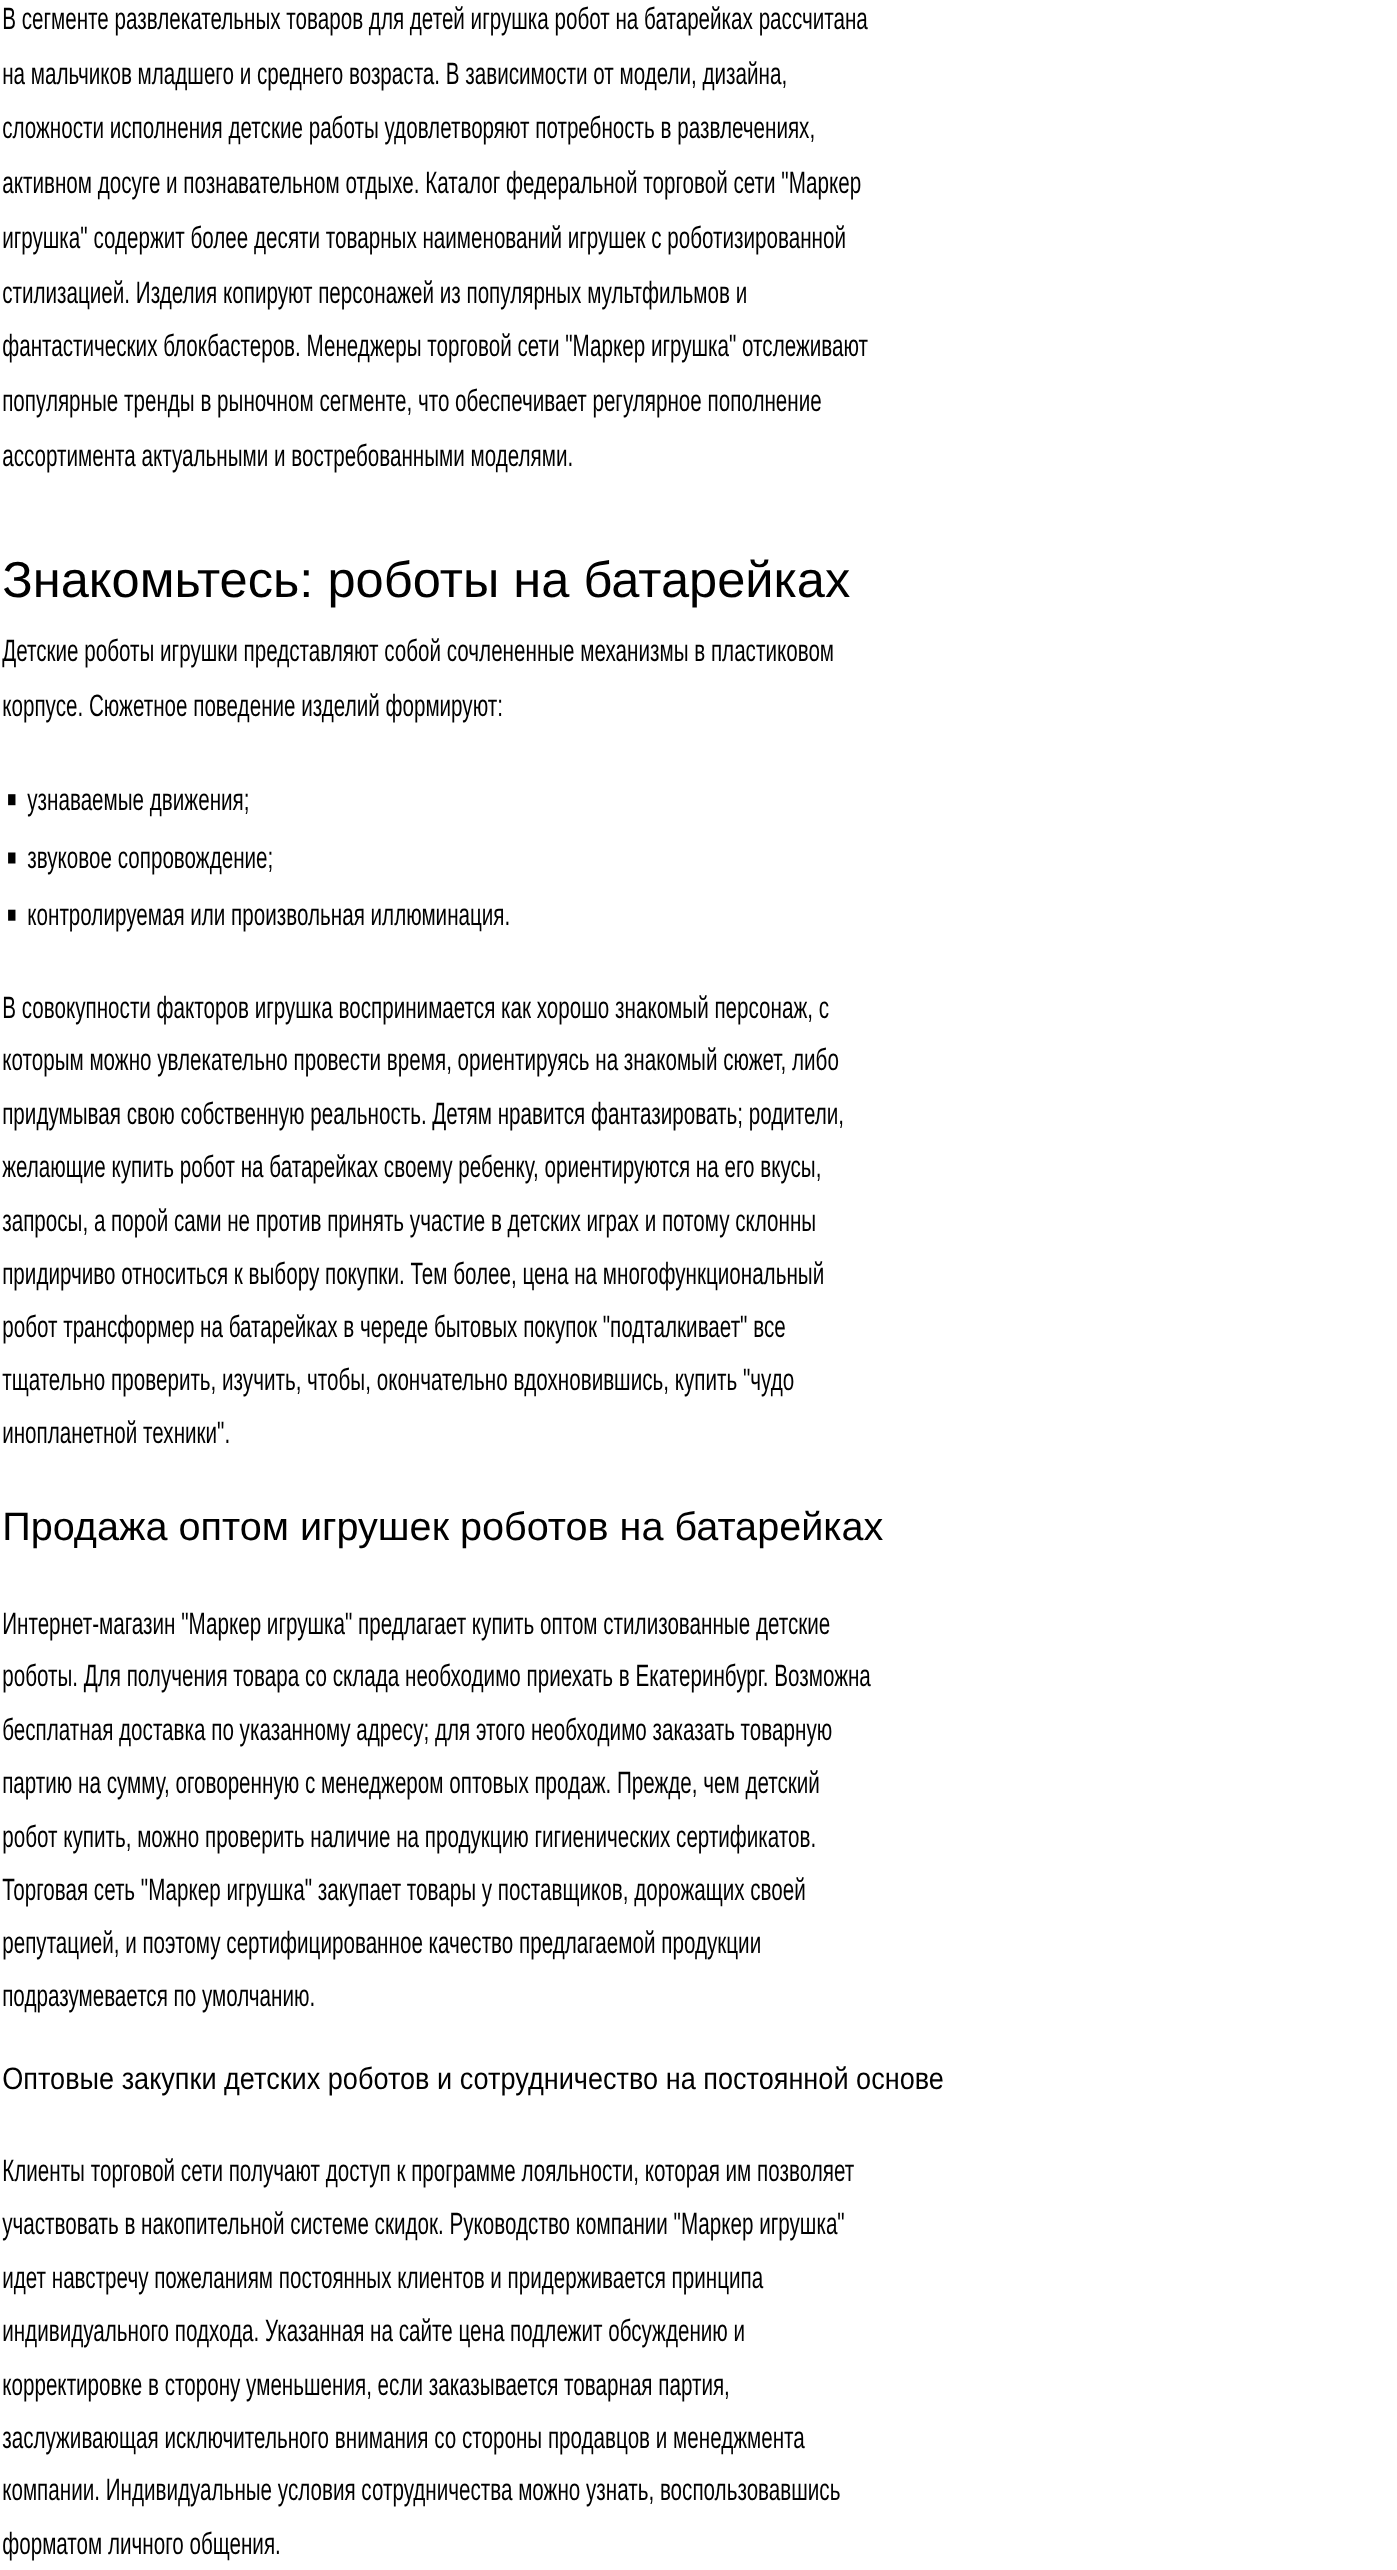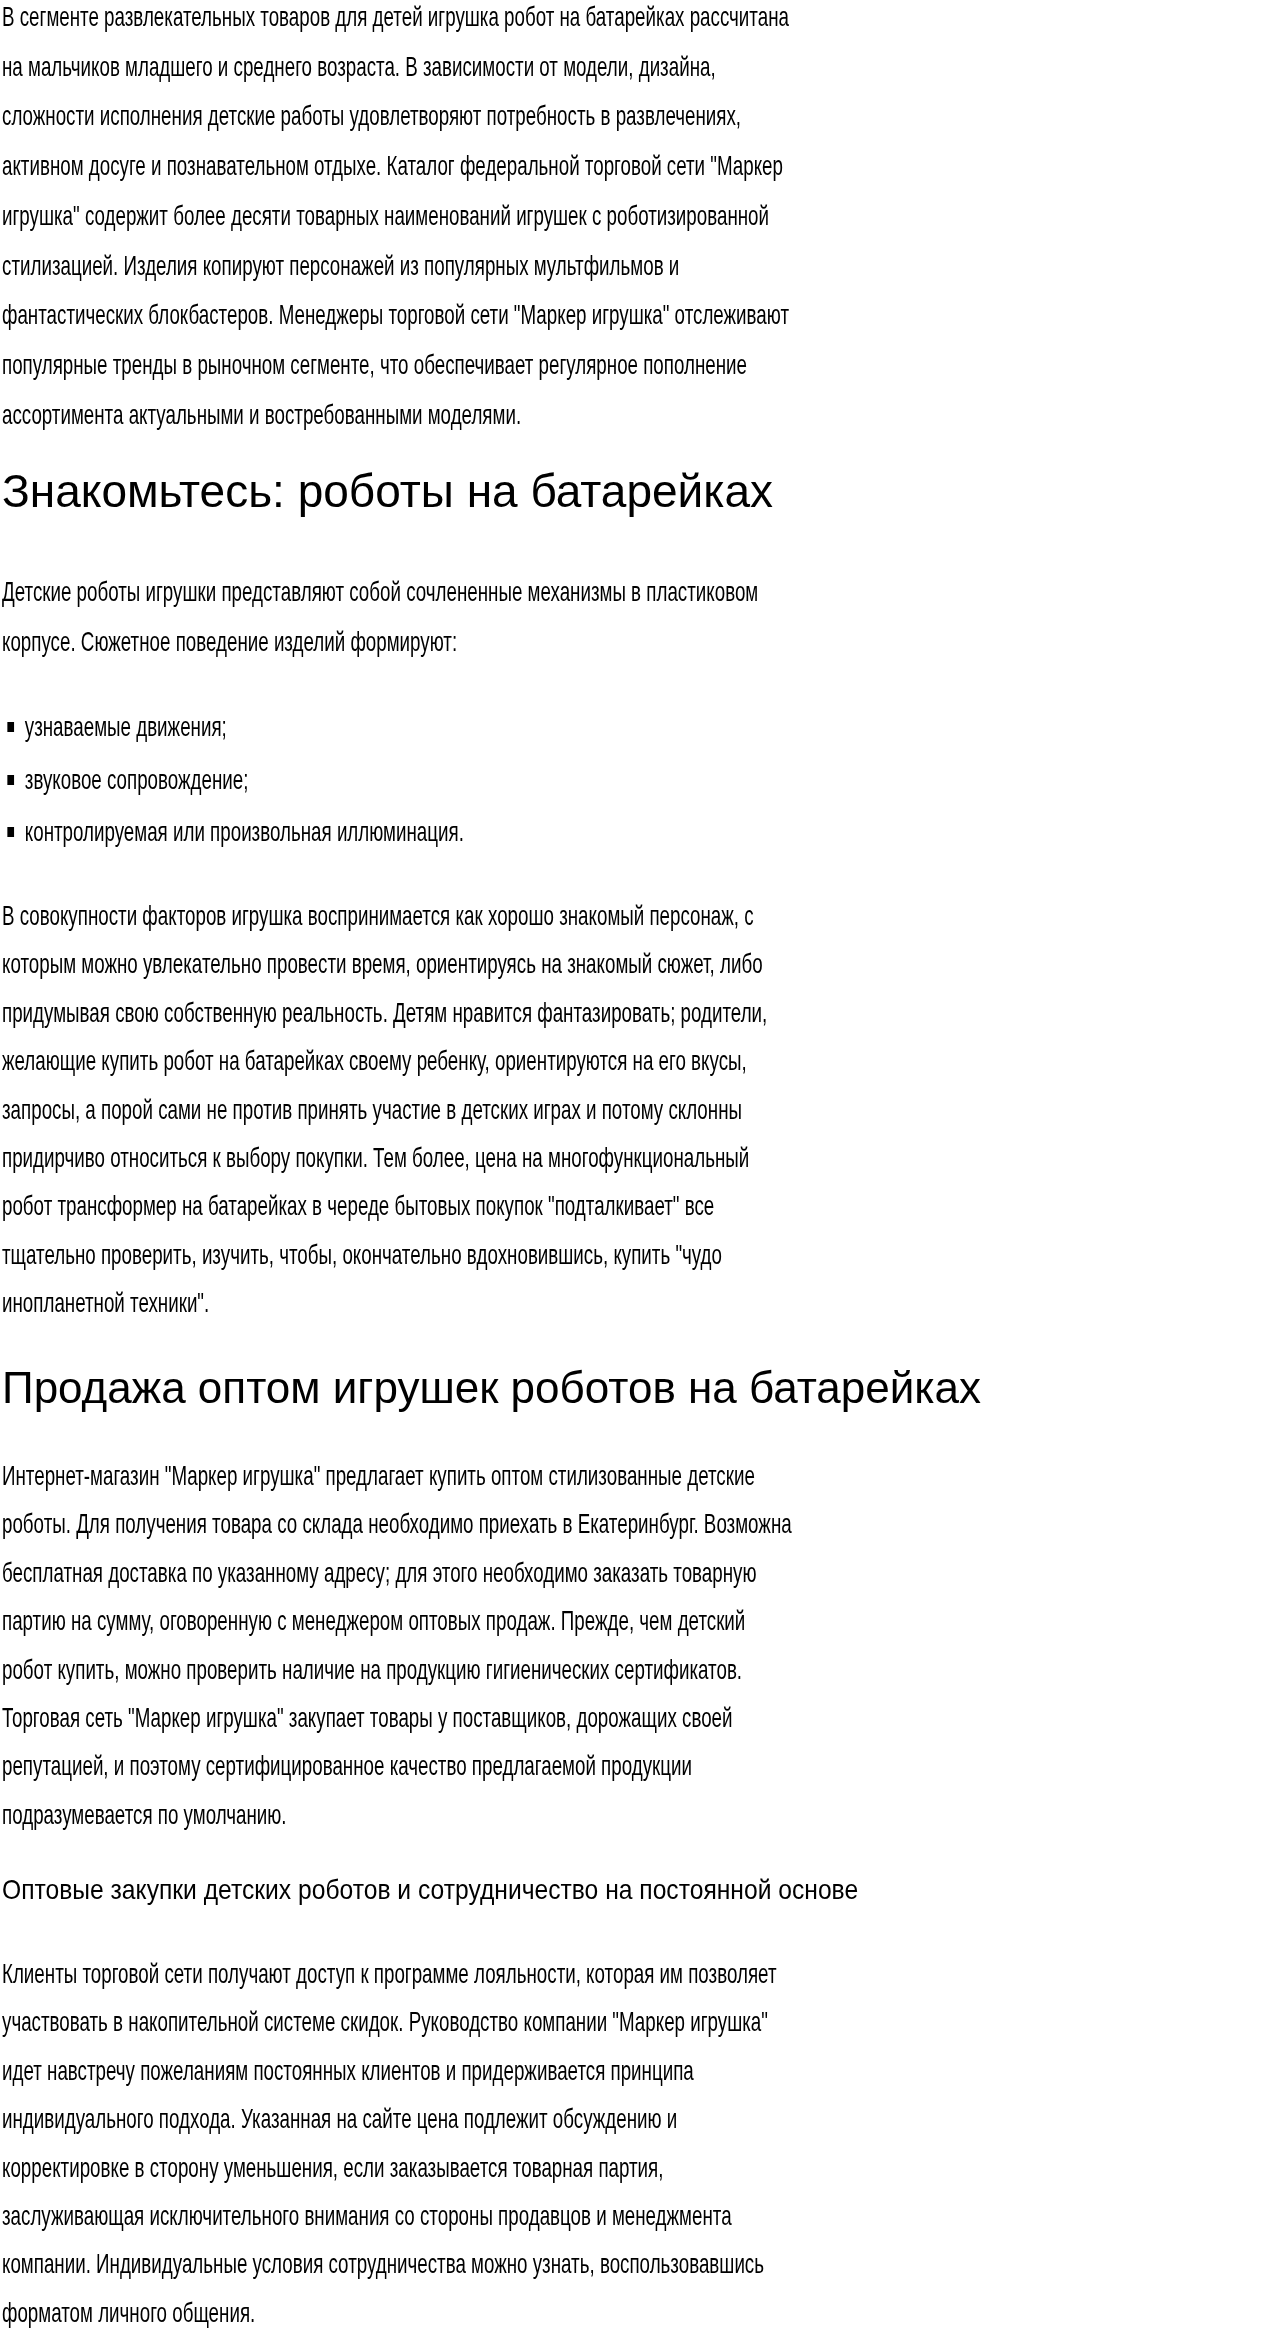--- a/index.html
+++ b/index.html
@@ -10,42 +10,42 @@
     overflow:hidden;position:relative;
   }
   .block{position:absolute;left:2px;}
   
   .cond{transform:scaleX(0.67);transform-origin:0 0;}
   .para{font-size:28px;line-height:49.7px;font-weight:400;white-space:nowrap;}
   .para.tight{line-height:48.4px;}
   .tline{white-space:pre;}
   h1,h2,h3{margin:0;font-weight:400;white-space:nowrap;color:#000;}
   h1{font-size:46px;line-height:54px;}
-  h2{font-size:44px;line-height:44px;}
+  h2{font-size:36px;line-height:44px;}
   h3{font-size:28px;line-height:34px;transform:scaleX(0.88);transform-origin:0 0;}
   .ul .li{display:flex;align-items:center;height:49.7px;margin-bottom:3px;}
   .ul .sq{width:10px;height:10px;background:#000;flex:0 0 auto;margin:0 16px 0 8px;}
   .ul .li .txt{white-space:pre;}
 </style>
 </head>
 <body>
 
 <div class="block para cond" style="top:-8px">
     <div class="tline">В сегменте развлекательных товаров для детей игрушка робот на батарейках рассчитана</div>
     <div class="tline">на мальчиков младшего и среднего возраста. В зависимости от модели, дизайна,</div>
     <div class="tline">сложности исполнения детские работы удовлетворяют потребность в развлечениях,</div>
     <div class="tline">активном досуге и познавательном отдыхе. Каталог федеральной торговой сети "Маркер</div>
     <div class="tline">игрушка" содержит более десяти товарных наименований игрушек с роботизированной</div>
     <div class="tline">стилизацией. Изделия копируют персонажей из популярных мультфильмов и</div>
     <div class="tline">фантастических блокбастеров. Менеджеры торговой сети "Маркер игрушка" отслеживают</div>
     <div class="tline">популярные тренды в рыночном сегменте, что обеспечивает регулярное пополнение</div>
     <div class="tline">ассортимента актуальными и востребованными моделями.</div>
   </div>
 
-<h1 class="block" style="top:464px">Знакомьтесь: роботы на батарейках</h1>
+<h1 class="block" style="top:500px">Знакомьтесь: роботы на батарейках</h1>
 
 <div class="block para cond" style="top:567px">
     <div class="tline">Детские роботы игрушки представляют собой сочлененные механизмы в пластиковом</div>
     <div class="tline">корпусе. Сюжетное поведение изделий формируют:</div>
   </div>
 
 <div class="block para cond ul" style="top:702px">
     <div class="li">
       <span class="sq"></span>
       <span class="txt">узнаваемые движения;</span>

